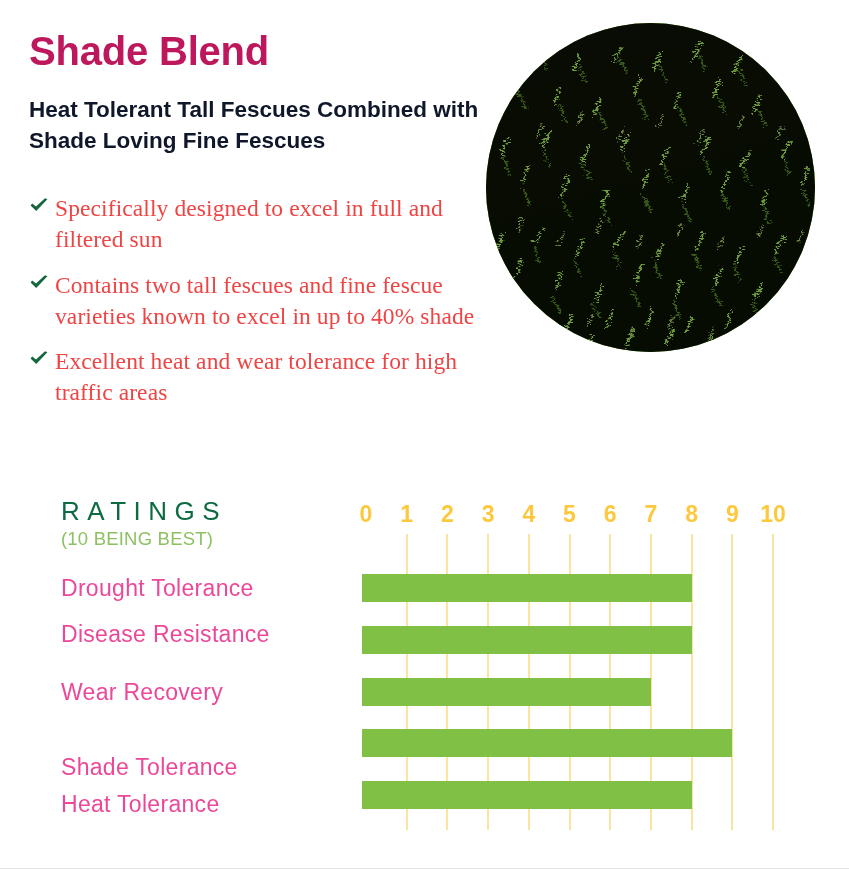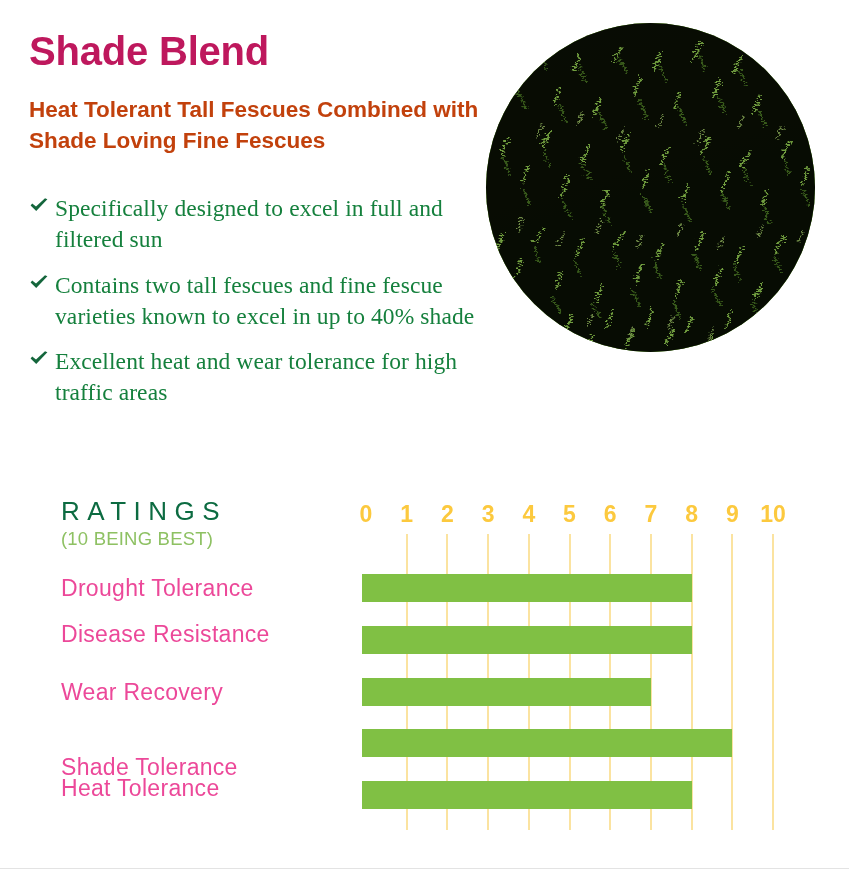--- a/index.html
+++ b/index.html
@@ -30,21 +30,21 @@
     white-space: nowrap;
   }
   #product-subtitle {
     position: absolute;
     left: 29px;
     top: 94px;
     width: 452px;
     font-family: "Liberation Sans", sans-serif;
     font-size: 22.5px;
     font-weight: bold;
-    color: #c2410c;
+    color: #0f172a;
     line-height: 1.38;
   }
 
   
   #feature-list {
     position: absolute;
     left: 29px;
     top: 193px;
     width: 455px;
   }
@@ -57,21 +57,21 @@
     flex: 0 0 auto;
     width: 26px;
     padding-top: 5px;
     color: #14663c;
     line-height: 1;
   }
   .feature-check svg { display: block; }
   .feature-text {
     font-family: "Liberation Serif", serif;
     font-size: 23.5px;
-    color: #15803d;
+    color: #ef4444;
     line-height: 1.33;
     letter-spacing: 0.1px;
   }
 
   
   #grass-circle {
     position: absolute;
     left: 486px;
     top: 23px;
     width: 329px;
@@ -286,18 +286,18 @@
       <div class="gridline" style="left: 731.3px; background: rgb(251, 227, 160);"></div>
       <div class="gridline" style="left: 772px; background: rgb(251, 227, 160);"></div>
       <div class="bar-row-label" style="top: 96px;">Drought Tolerance</div>
       <div class="bar" style="left: 362px; width: 329.6px; top: 96px; background: rgb(128, 192, 68);"></div>
       <div class="bar-row-label" style="top: 142px;">Disease Resistance</div>
       <div class="bar" style="left: 362px; width: 329.6px; top: 147.8px; background: rgb(128, 192, 68);"></div>
       <div class="bar-row-label" style="top: 199.6px;">Wear Recovery</div>
       <div class="bar" style="left: 362px; width: 288.9px; top: 199.6px; background: rgb(128, 192, 68);"></div>
       <div class="bar-row-label" style="top: 251.4px; margin-top: 24px;">Shade Tolerance</div>
       <div class="bar" style="left: 362px; width: 370.3px; top: 251.4px; background: rgb(128, 192, 68);"></div>
-      <div class="bar-row-label" style="top: 296px;">Heat Tolerance</div>
+      <div class="bar-row-label" style="top: 312px;">Heat Tolerance</div>
       <div class="bar" style="left: 362px; width: 329.6px; top: 303.2px; background: rgb(128, 192, 68);"></div>
     </div>
 </div>
 
 <div id="bottom-divider"></div>
 
 </body></html>

